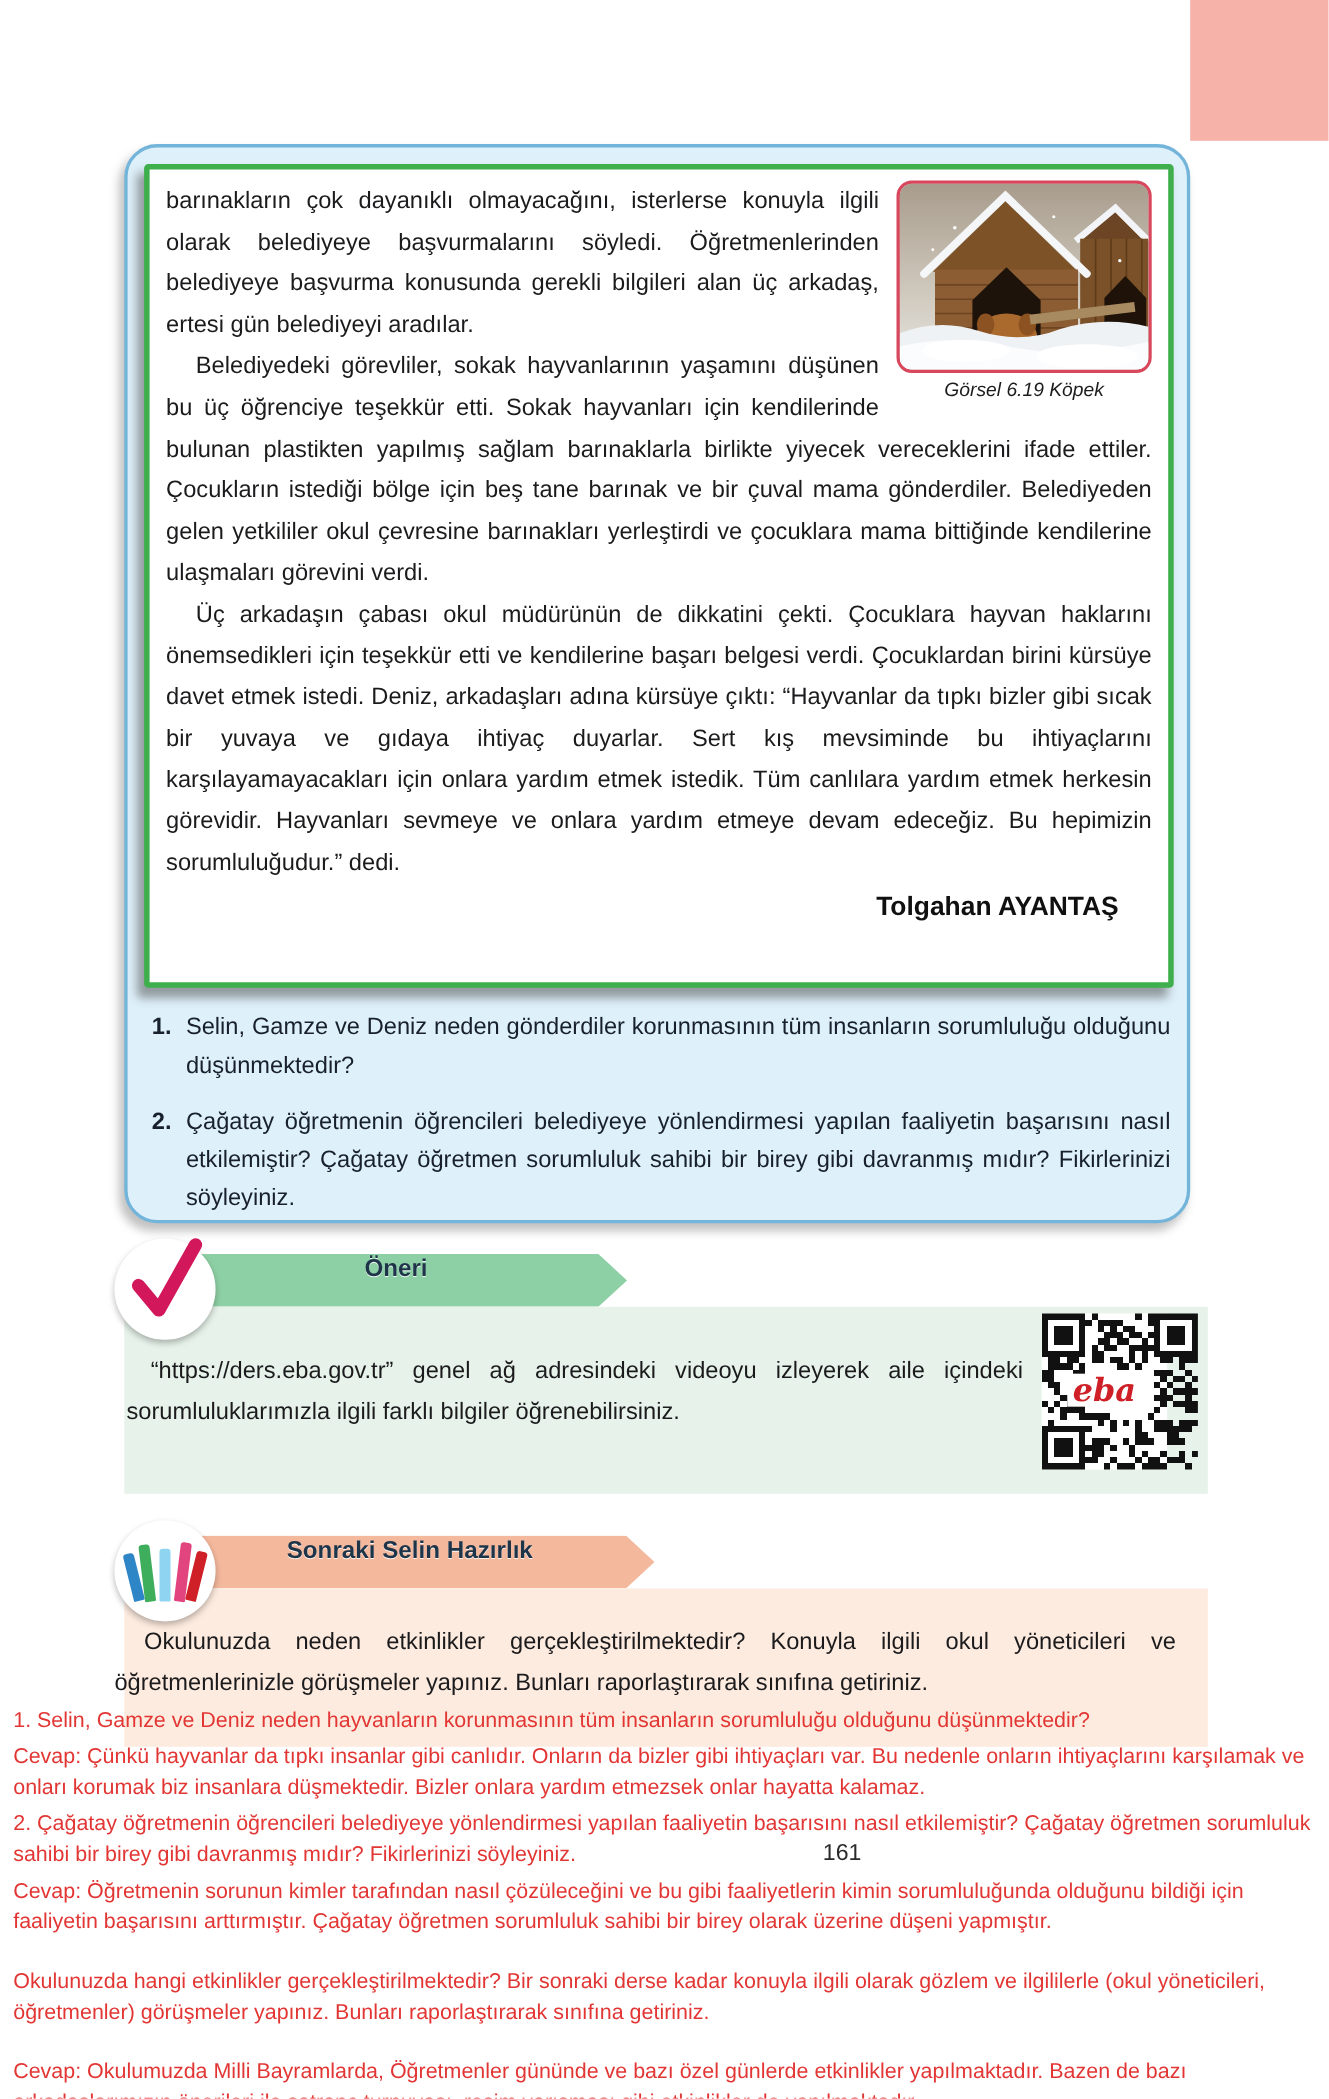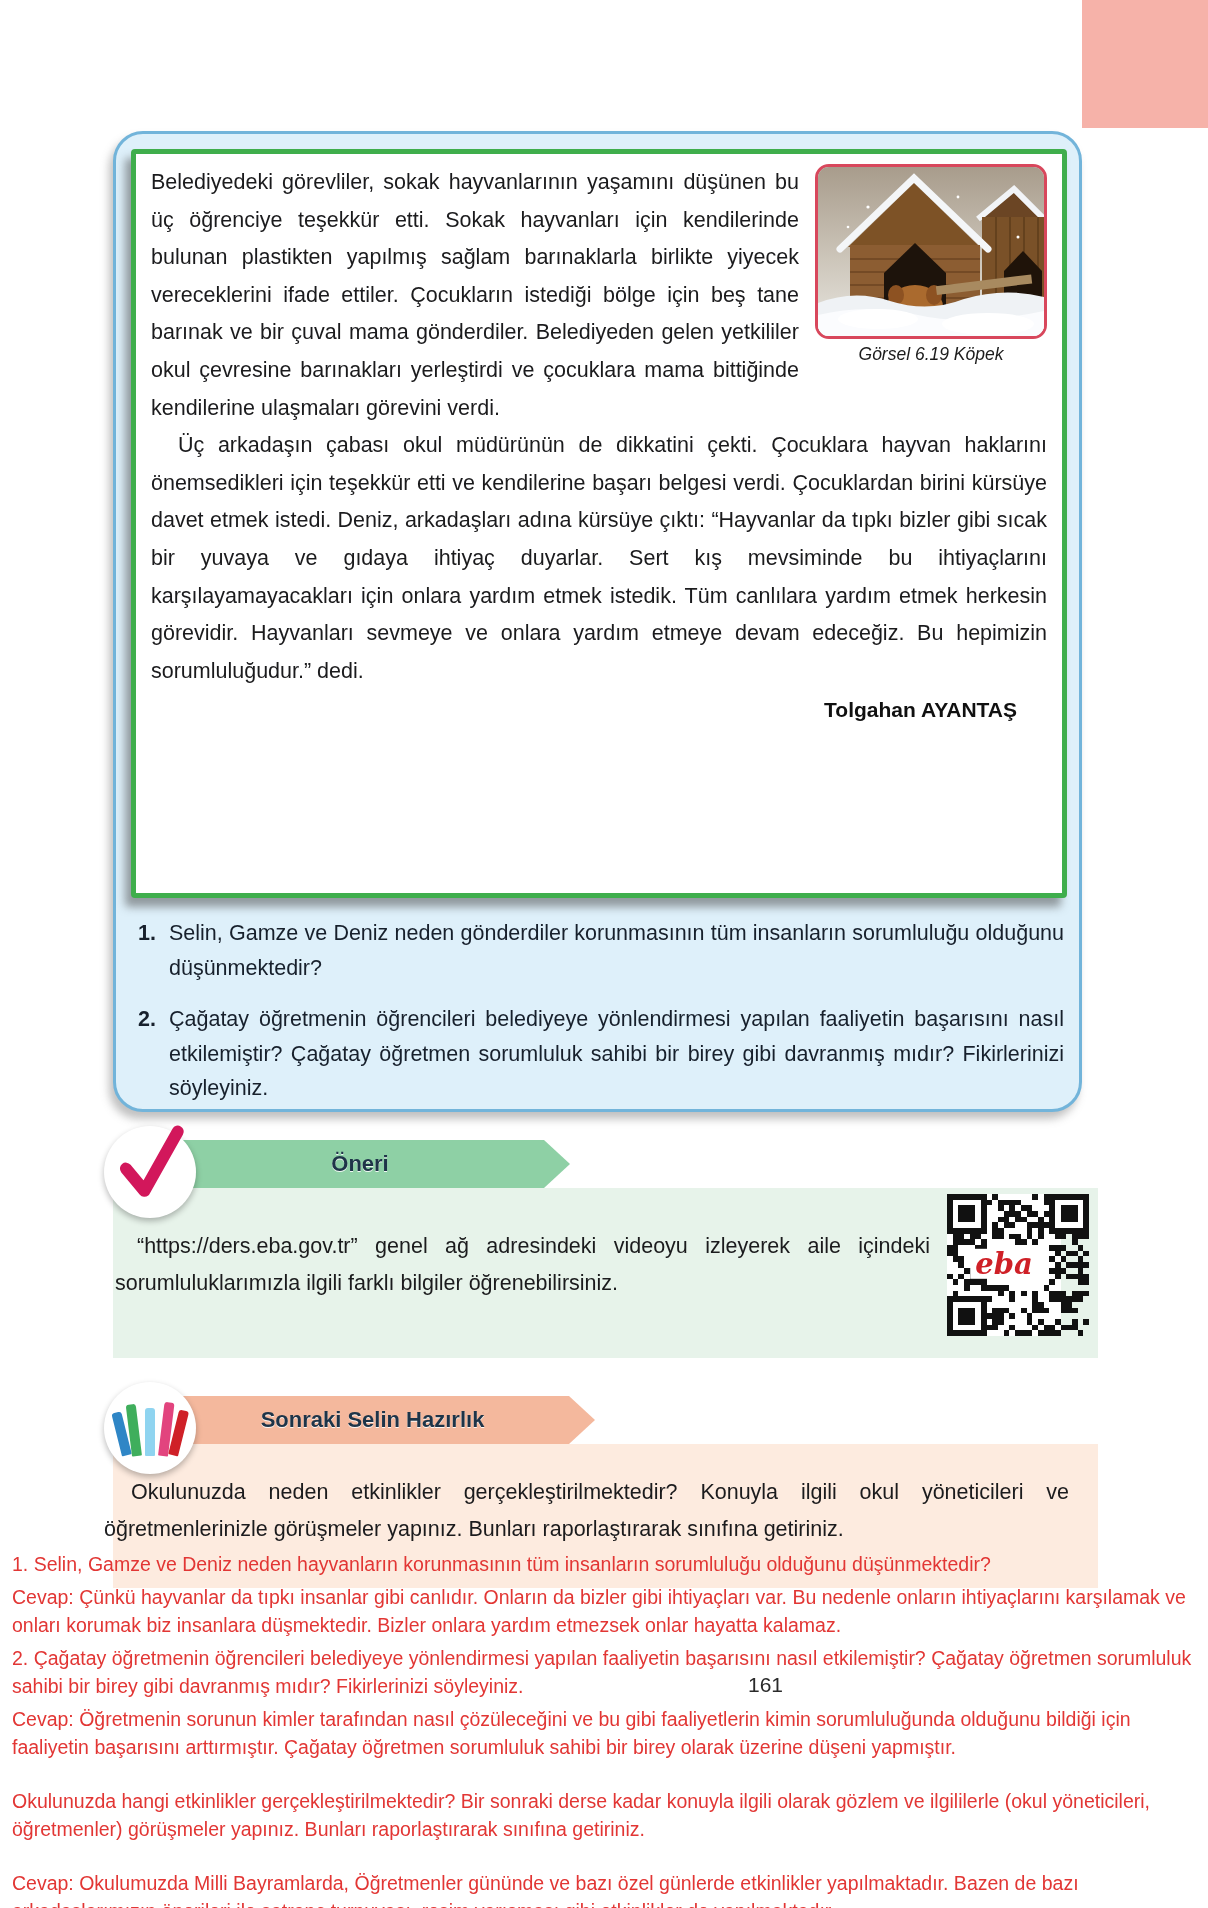--- a/index.html
+++ b/index.html
@@ -19,38 +19,38 @@
   .green-box{left:131px;top:149px;width:896px;height:717px;padding:10px 15px 12px 15px;
              background:#fff;border:5px solid #3fae4c;border-radius:4px;
              box-shadow:-6px 9px 9px rgba(70,70,70,.50);}
   .figure{float:right;width:232px;margin:4px 0 4px 16px;}
   .figure .photo{display:block;width:226px;height:169px;border:3px solid #d8475c;
                  border-radius:14px;background:#ddd;}
   .figure figcaption{text-align:center;font-style:italic;font-size:17.5px;
                      margin-top:5px;color:#1c1c1c;}
   .story p{margin:0;font-size:21.5px;line-height:37.6px;text-align:justify;color:#1b1b1d;}
   .story p + p{text-indent:27px;}
-  .signature{font-weight:bold;text-align:right;font-size:21px;margin:8px 30px 0 0;color:#101010;}
+  .signature{font-weight:bold;text-align:right;font-size:24px;margin:8px 30px 0 0;color:#101010;}
 
   
   .questions{left:138px;top:916px;width:926px;}
   .q-item{position:relative;padding-left:31px;margin-bottom:17px;font-size:21.5px;
           line-height:34.5px;color:#17202c;text-align:justify;}
   .q-num{position:absolute;left:0;top:0;font-weight:700;}
 
   
   .panel{position:absolute;}
   .sug-panel{left:113px;top:1188px;width:985px;height:170px;background:#e7f3ea;}
   .next-panel{left:113px;top:1444px;width:985px;height:144px;background:#fdebdf;}
   .banner-wrap{position:absolute;height:48px;}
   .sug-banner-wrap{left:150px;top:1140px;width:420px;}
   .next-banner-wrap{left:150px;top:1396px;width:445px;}
   .banner,.banner-ghost{position:absolute;top:0;bottom:0;
      clip-path:polygon(0 0,calc(100% - 26px) 0,100% 50%,calc(100% - 26px) 100%,0 100%);}
-  .banner{left:0;right:0;display:flex;align-items:center;justify-content:center;}
+  .banner{left:0;right:0;display:flex;justify-content:center;}
   .banner-ghost{left:16px;right:-16px;background:#ffffff;}
   .sug-banner{background:#8ed0a5;}
   .next-banner{background:#f4b89d;}
   .banner-label{font-size:22px;font-weight:700;color:#1e3448;
                 text-shadow:0 1px 0 rgba(255,255,255,.85);}
 
   .circle{position:absolute;width:92px;height:92px;border-radius:50%;background:#fff;
           box-shadow:0 3px 6px rgba(0,0,0,.28);display:flex;align-items:center;
           justify-content:center;overflow:visible;z-index:3;}
   .sug-circle{left:104px;top:1126px;}
@@ -131,20 +131,21 @@
         <ellipse cx="60" cy="152" rx="40" ry="10" fill="#ffffff"></ellipse>
         <ellipse cx="170" cy="157" rx="46" ry="11" fill="#ffffff"></ellipse>
         <circle cx="50" cy="40" r="1.6" fill="#fff"></circle>
           <circle cx="140" cy="30" r="1.4" fill="#fff"></circle>
         <circle cx="200" cy="70" r="1.5" fill="#fff"></circle>
           <circle cx="30" cy="60" r="1.3" fill="#fff"></circle>
       </svg>
       <figcaption>Görsel 6.19 Köpek</figcaption>
     </figure>
     <div class="story">
+      <p>barınakların çok dayanıklı olmayacağını, isterlerse konuyla ilgili olarak belediyeye başvurmalarını söyledi. Öğretmenlerinden belediyeye başvurma konusunda gerekli bilgileri alan üç arkadaş, ertesi gün belediyeyi aradılar.</p>
       <p>Belediyedeki görevliler, sokak hayvanlarının yaşamını düşünen bu üç öğrenciye teşekkür etti. Sokak hayvanları için kendilerinde bulunan plastikten yapılmış sağlam barınaklarla birlikte yiyecek vereceklerini ifade ettiler. Çocukların istediği bölge için beş tane barınak ve bir çuval mama gönderdiler. Belediyeden gelen yetkililer okul çevresine barınakları yerleştirdi ve çocuklara mama bittiğinde kendilerine ulaşmaları görevini verdi.</p>
       <p>Üç arkadaşın çabası okul müdürünün de dikkatini çekti. Çocuklara hayvan haklarını önemsedikleri için teşekkür etti ve kendilerine başarı belgesi verdi. Çocuklardan birini kürsüye davet etmek istedi. Deniz, arkadaşları adına kürsüye çıktı: “Hayvanlar da tıpkı bizler gibi sıcak bir yuvaya ve gıdaya ihtiyaç duyarlar. Sert kış mevsiminde bu ihtiyaçlarını karşılayamayacakları için onlara yardım etmek istedik. Tüm canlılara yardım etmek herkesin görevidir. Hayvanları sevmeye ve onlara yardım etmeye devam edeceğiz. Bu hepimizin sorumluluğudur.” dedi.</p>
       <div class="signature">Tolgahan AYANTAŞ</div>
     </div>
   </div>
 
   <div class="abs questions">
     <div class="q-item">
       <span class="q-num">1.</span>
       <span>Selin, Gamze ve Deniz neden gönderdiler korunmasının tüm insanların sorumluluğu olduğunu düşünmektedir?</span>

